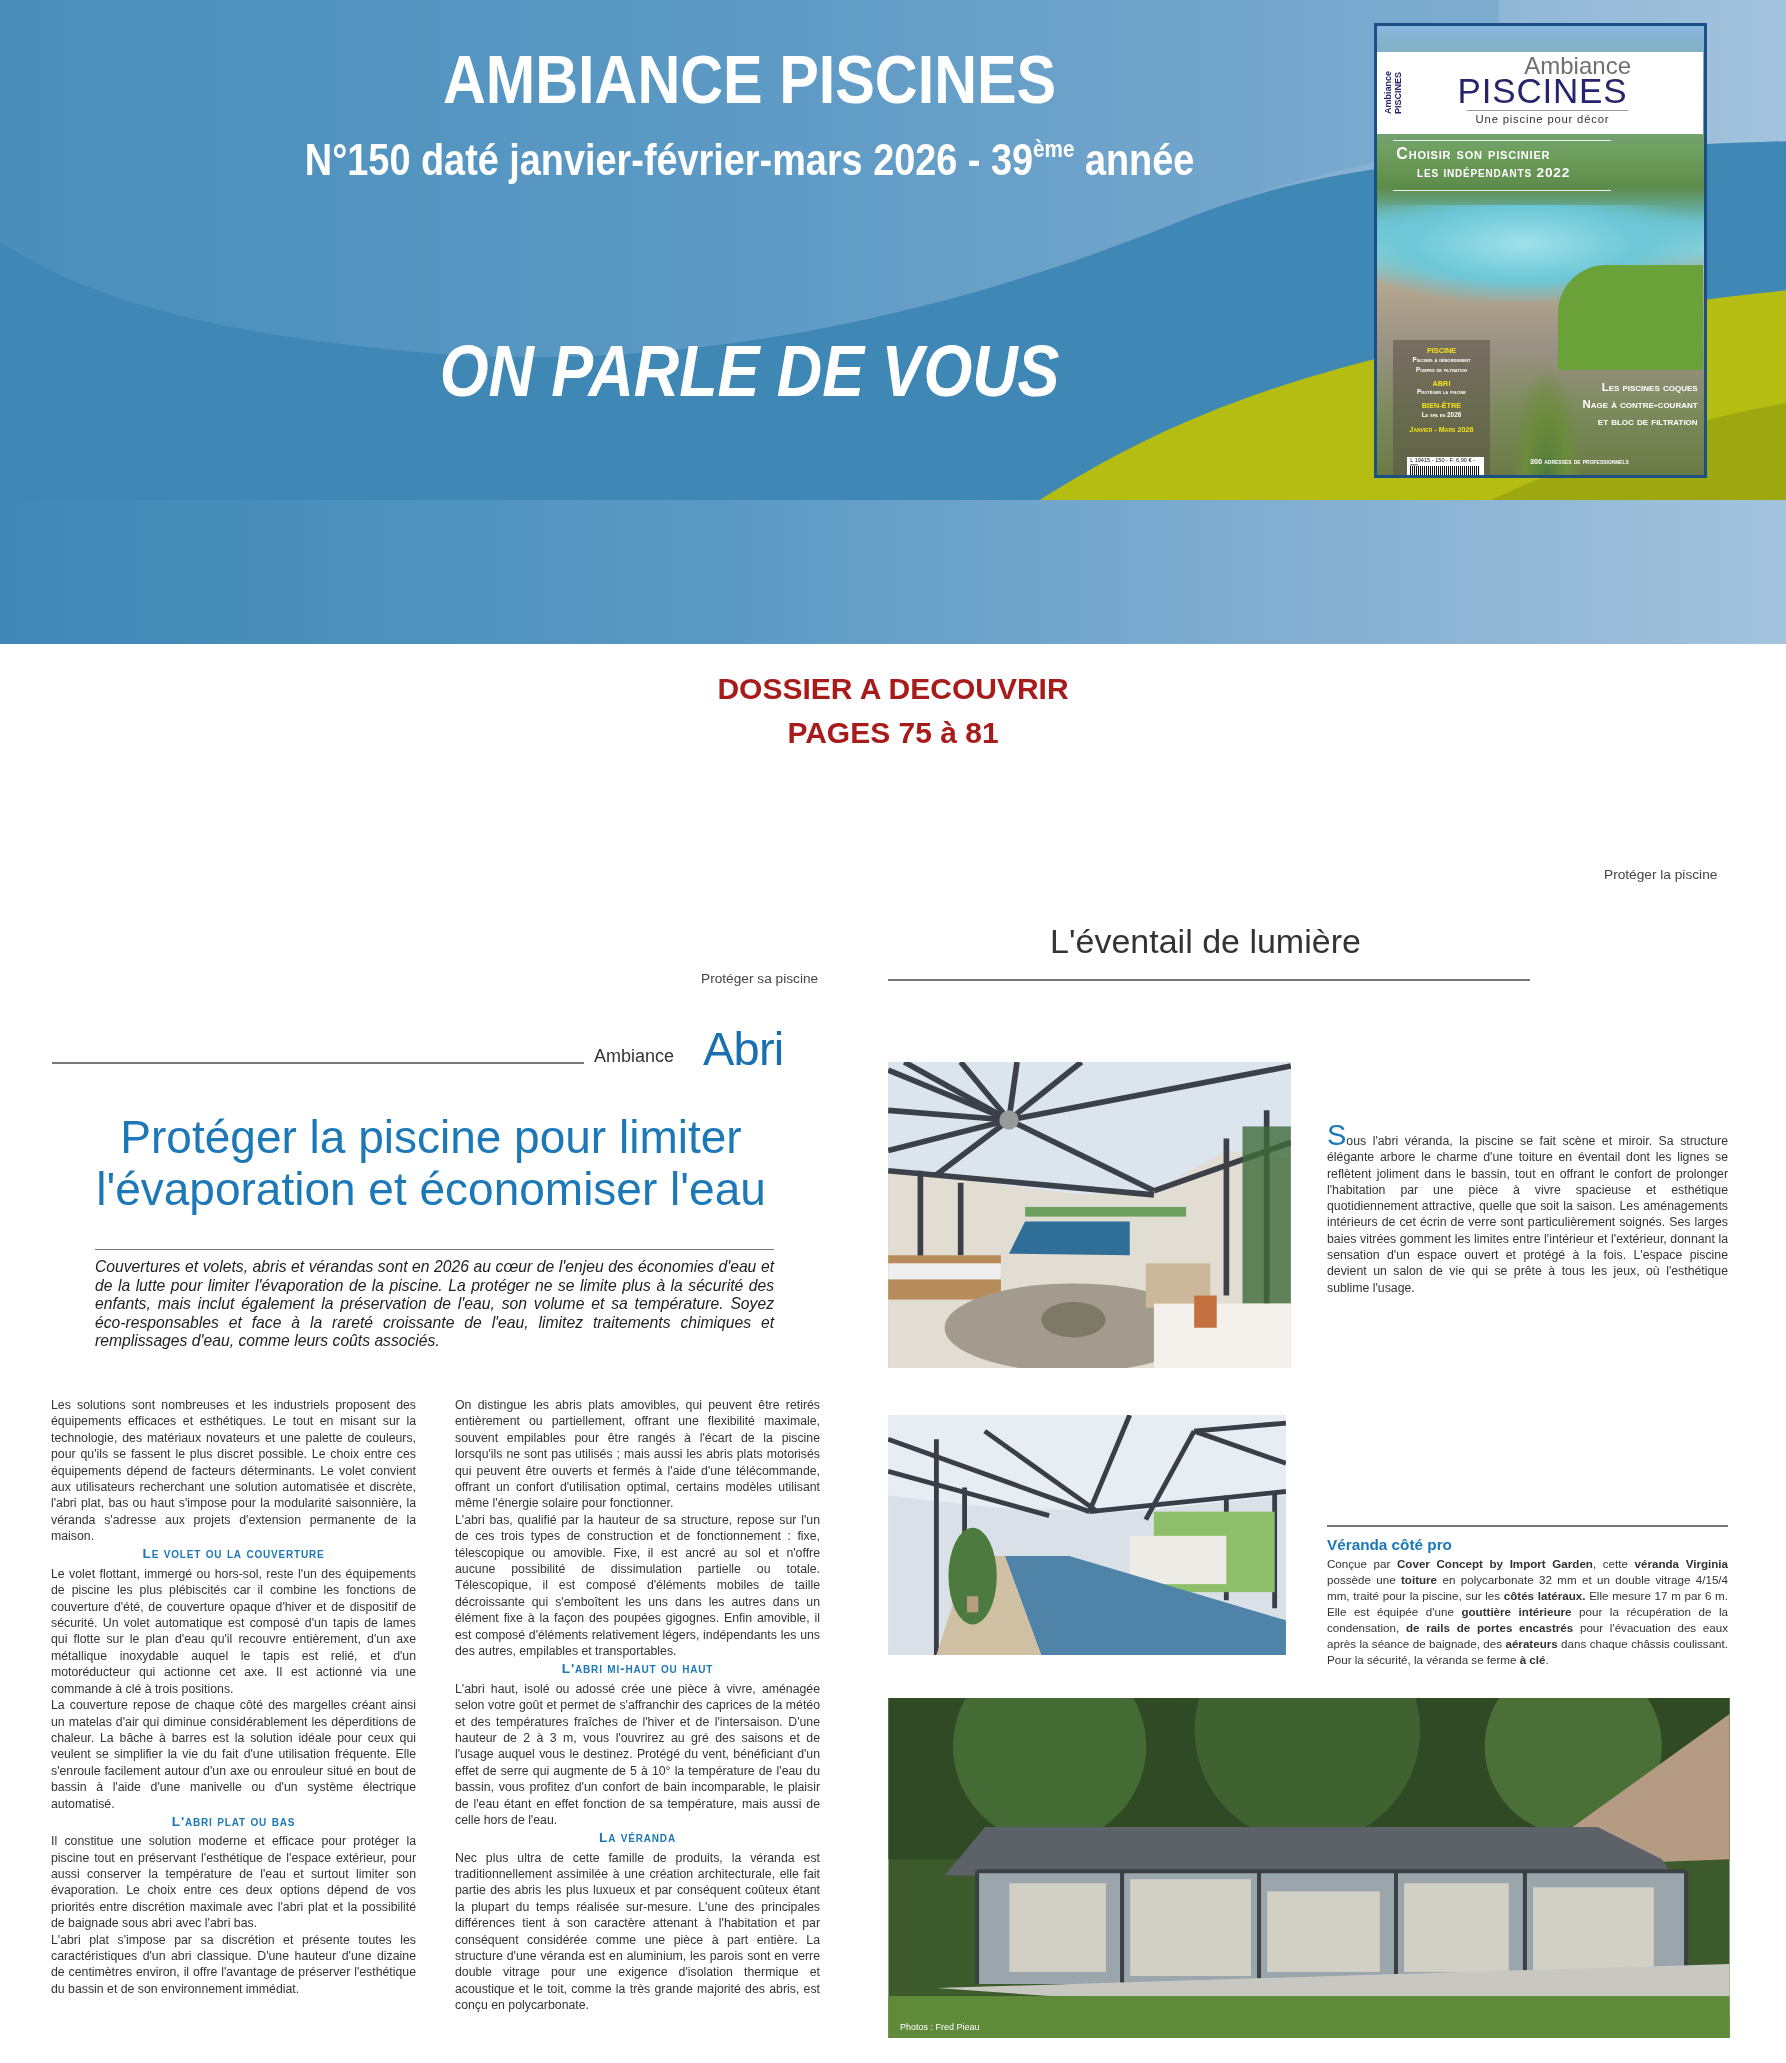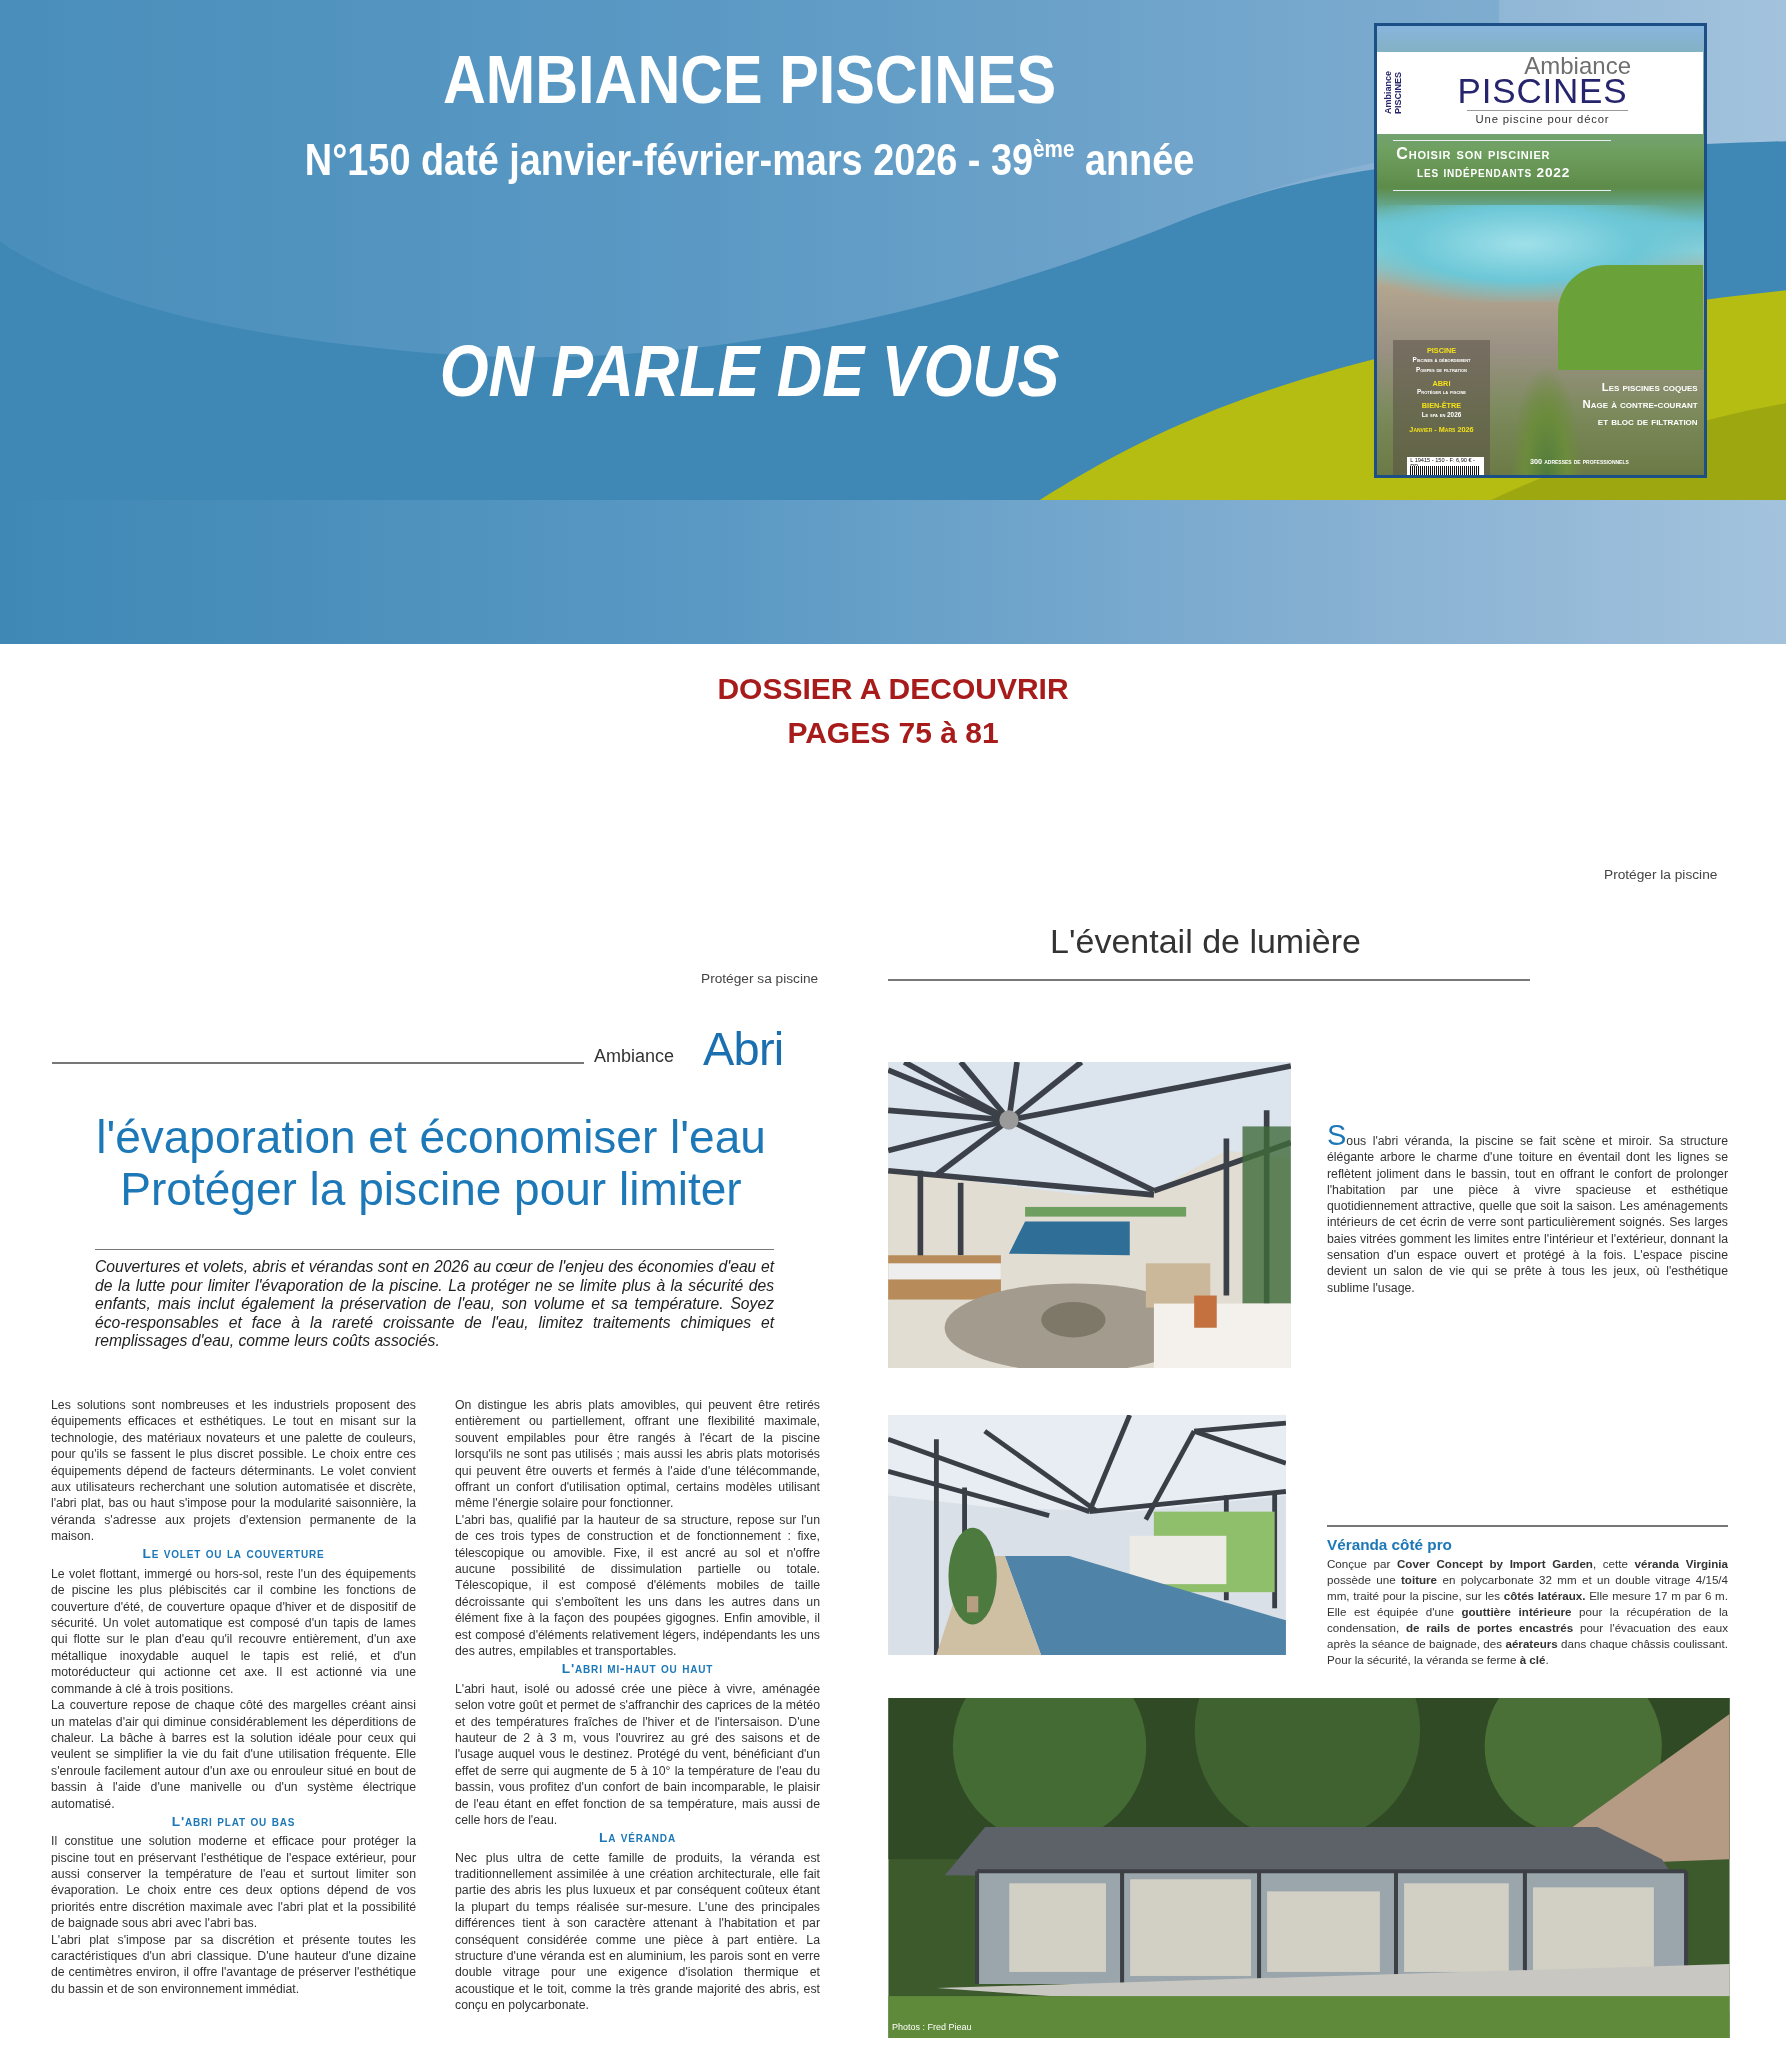--- a/index.html
+++ b/index.html
@@ -118,22 +118,22 @@
   <div>DOSSIER A DECOUVRIR</div>
   <div>PAGES 75 à 81</div>
 </div>
 
 <div class="abs kicker" style="left:701px;top:971px;">Protéger sa piscine</div>
 <div class="abs rule" style="left:52px;top:1062px;width:532px;"></div>
 <div class="abs brand-amb" style="left:594px;top:1046px;">Ambiance</div>
 <div class="abs brand-abri" style="left:703px;top:1021px;">Abri</div>
 
 <div class="abs art-title">
+  <div>Protéger la piscine pour limiter</div>
   <div>l'évaporation et économiser l'eau</div>
-  <div>Protéger la piscine pour limiter</div>
 </div>
 
 <div class="abs rule" style="left:95px;top:1249px;width:679px;height:1.2px;"></div>
 <div class="abs chapo">Couvertures et volets, abris et vérandas sont en 2026 au cœur de l'enjeu des économies d'eau et de la lutte pour limiter l'évaporation de la piscine. La protéger ne se limite plus à la sécurité des enfants, mais inclut également la préservation de l'eau, son volume et sa température. Soyez éco-responsables et face à la rareté croissante de l'eau, limitez traitements chimiques et remplissages d'eau, comme leurs coûts associés.</div>
 
 <div class="abs col" style="left:51px;top:1397px;width:365px;">
   <p>Les solutions sont nombreuses et les industriels proposent des équipements efficaces et esthétiques. Le tout en misant sur la technologie, des matériaux novateurs et une palette de couleurs, pour qu'ils se fassent le plus discret possible. Le choix entre ces équipements dépend de facteurs déterminants. Le volet convient aux utilisateurs recherchant une solution automatisée et discrète, l'abri plat, bas ou haut s'impose pour la modularité saisonnière, la véranda s'adresse aux projets d'extension permanente de la maison.</p>
   <h4>Le volet ou la couverture</h4>
   <p>Le volet flottant, immergé ou hors-sol, reste l'un des équipements de piscine les plus plébiscités car il combine les fonctions de couverture d'été, de couverture opaque d'hiver et de dispositif de sécurité. Un volet automatique est composé d'un tapis de lames qui flotte sur le plan d'eau qu'il recouvre entièrement, d'un axe métallique inoxydable auquel le tapis est relié, et d'un motoréducteur qui actionne cet axe. Il est actionné via une commande à clé à trois positions.</p>
   <p>La couverture repose de chaque côté des margelles créant ainsi un matelas d'air qui diminue considérablement les déperditions de chaleur. La bâche à barres est la solution idéale pour ceux qui veulent se simplifier la vie du fait d'une utilisation fréquente. Elle s'enroule facilement autour d'un axe ou enrouleur situé en bout de bassin à l'aide d'une manivelle ou d'un système électrique automatisé.</p>
@@ -246,15 +246,15 @@
         <line x1="290" y1="215" x2="290" y2="355"></line>
       <line x1="460" y1="215" x2="460" y2="355"></line>
         <line x1="630" y1="215" x2="630" y2="355"></line>
       <line x1="790" y1="215" x2="790" y2="355"></line>
         <line x1="990" y1="215" x2="990" y2="355"></line>
       <line x1="110" y1="215" x2="990" y2="215"></line>
     </g>
     <polygon points="60,360 1044,330 1044,390 200,370" fill="#c9c7c2"></polygon>
     <rect x="0" y="370" width="1044" height="52" fill="#5f8a3a"></rect>
   </svg>
-  <div class="abs credit" style="left:4px;top:324px;">Photos : Fred Pieau</div>
+  <div class="abs credit" style="left:12px;top:324px;">Photos : Fred Pieau</div>
 </div>
 
 
 </body></html>

